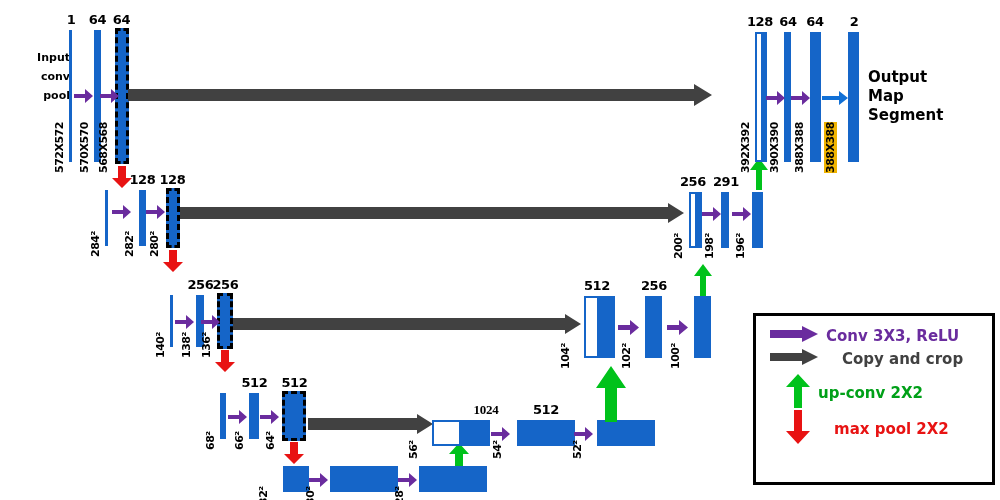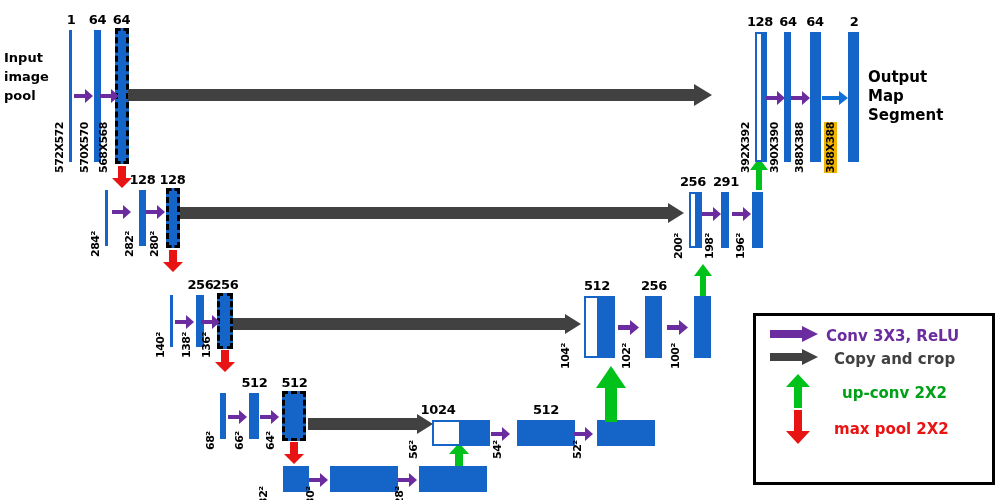--- a/index.html
+++ b/index.html
@@ -35,21 +35,21 @@
     transform:rotate(-90deg);
     letter-spacing:-0.5px;
   }
   .dim.hl{background:#F0B400;}
 
   .arrow{position:absolute;}
 
   .txt{position:absolute;font-weight:bold;color:#000;white-space:nowrap;}
 
   #inputLabel{
-    font-size:13px;line-height:19px;text-align:left;
+    font-size:11px;line-height:19px;text-align:right;
   }
   #outputLabel{
     font-size:15px;line-height:19px;text-align:left;
   }
 
   #legend{
     position:absolute;
     border:3px solid #000;
     background:#ffffff;
     box-sizing:border-box;
@@ -57,21 +57,21 @@
   .lg-row{position:absolute;display:flex;align-items:center;justify-content:flex-end;}
   .lg-txt{font-weight:bold;font-size:15px;white-space:nowrap;}
 </style>
 </head>
 <body>
 
 <div id="canvas">
 
   <div class="txt" id="inputLabel" style="left:4px;top:48px;width:66px;">
     <div>Input</div>
-    <div>image</div>
+    <div>conv</div>
     <div>pool</div>
   </div>
 
   <div class="bar" style="left:69px;top:30px;width:3px;height:132px;"></div>
   <div class="bar" style="left:94px;top:30px;width:7px;height:132px;"></div>
   <div class="bar dashed" style="left:115px;top:28px;width:14px;height:136px;"></div>
 
   <div class="ch" style="left:55px;top:12px;width:32px;">1</div>
   <div class="ch" style="left:80px;top:12px;width:35px;">64</div>
   <div class="ch" style="left:104px;top:12px;width:35px;">64</div>
@@ -228,21 +228,21 @@
     <svg width="20" height="23" viewBox="0 0 20 23">
         <path d="M6 23 H14 V11 H20 L10 0 L0 11 H6 Z" fill="#00C21B"></path>
       </svg>
   </div>
 
   <div class="bar white" style="left:432px;top:420px;width:29px;height:26px;"></div>
   <div class="bar" style="left:461px;top:420px;width:29px;height:26px;"></div>
   <div class="bar" style="left:517px;top:420px;width:58px;height:26px;"></div>
   <div class="bar" style="left:597px;top:420px;width:58px;height:26px;"></div>
 
-  <div class="ch" style="left:410px;top:402px;width:56px;">1024</div>
+  <div class="ch" style="left:458px;top:402px;width:56px;font-family:Liberation Serif, serif;">1024</div>
   <div class="ch" style="left:518px;top:402px;width:56px;">512</div>
 
   <div class="dim" style="left:420px;top:446px;">56²</div>
   <div class="dim" style="left:504px;top:446px;">54²</div>
   <div class="dim" style="left:584px;top:446px;">52²</div>
 
   <div class="arrow" style="left:491px;top:426px;">
     <svg width="19" height="14" viewBox="0 0 19 14">
         <path d="M0 5 H11 V0 L19 7 L11 14 V9 H0 Z" fill="#6A2C9E"></path>
       </svg>
@@ -365,30 +365,30 @@
       </span>
       <span class="lg-txt" style="color:#6A2C9E;margin-left:8px;">Conv 3X3, ReLU</span>
     </div>
 
     <div class="lg-row" style="left:14px;top:33px;">
       <span style="width:48px;">
         <svg width="48" height="16" viewBox="0 0 48 16">
             <path d="M0 4 H32 V0 L48 8 L32 16 V12 H0 Z" fill="#414141"></path>
           </svg>
       </span>
-      <span class="lg-txt" style="color:#414141;margin-left:16px;">Copy and crop</span>
+      <span class="lg-txt" style="color:#414141;margin-left:24px;">Copy and crop</span>
     </div>
 
     <div class="lg-row" style="left:30px;top:58px;">
       <span style="width:24px;">
         <svg width="24" height="34" viewBox="0 0 24 34">
             <path d="M8 34 H16 V13 H24 L12 0 L0 13 H8 Z" fill="#00C21B"></path>
           </svg>
       </span>
-      <span class="lg-txt" style="color:#00A018;margin-left:32px;">up-conv 2X2</span>
+      <span class="lg-txt" style="color:#00A018;margin-left:8px;">up-conv 2X2</span>
     </div>
 
     <div class="lg-row" style="left:30px;top:94px;">
       <span style="width:24px;">
         <svg width="24" height="34" viewBox="0 0 24 34">
             <path d="M8 0 H16 V21 H24 L12 34 L0 21 H8 Z" fill="#E81313"></path>
           </svg>
       </span>
       <span class="lg-txt" style="color:#E81313;margin-left:24px;">max pool 2X2</span>
     </div>

